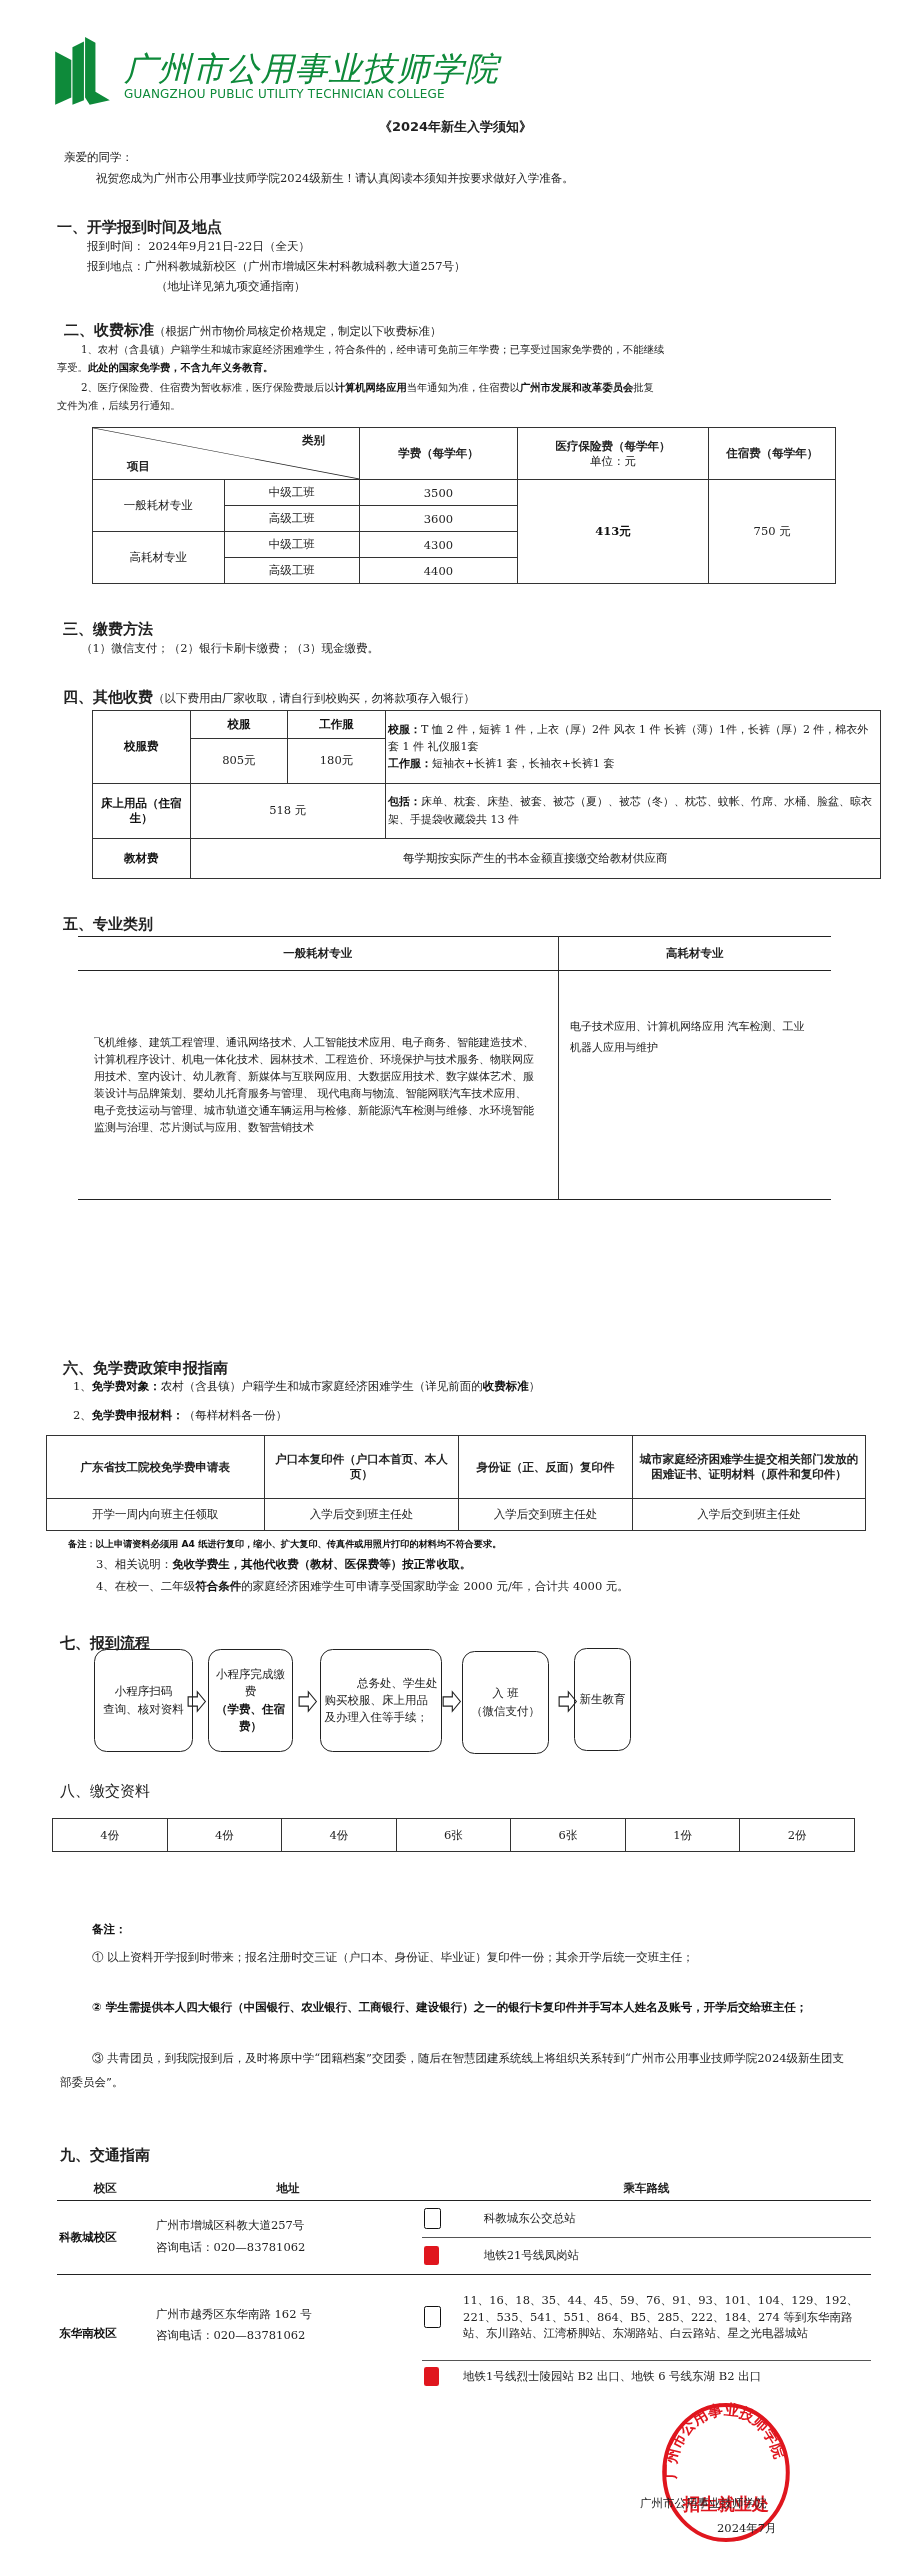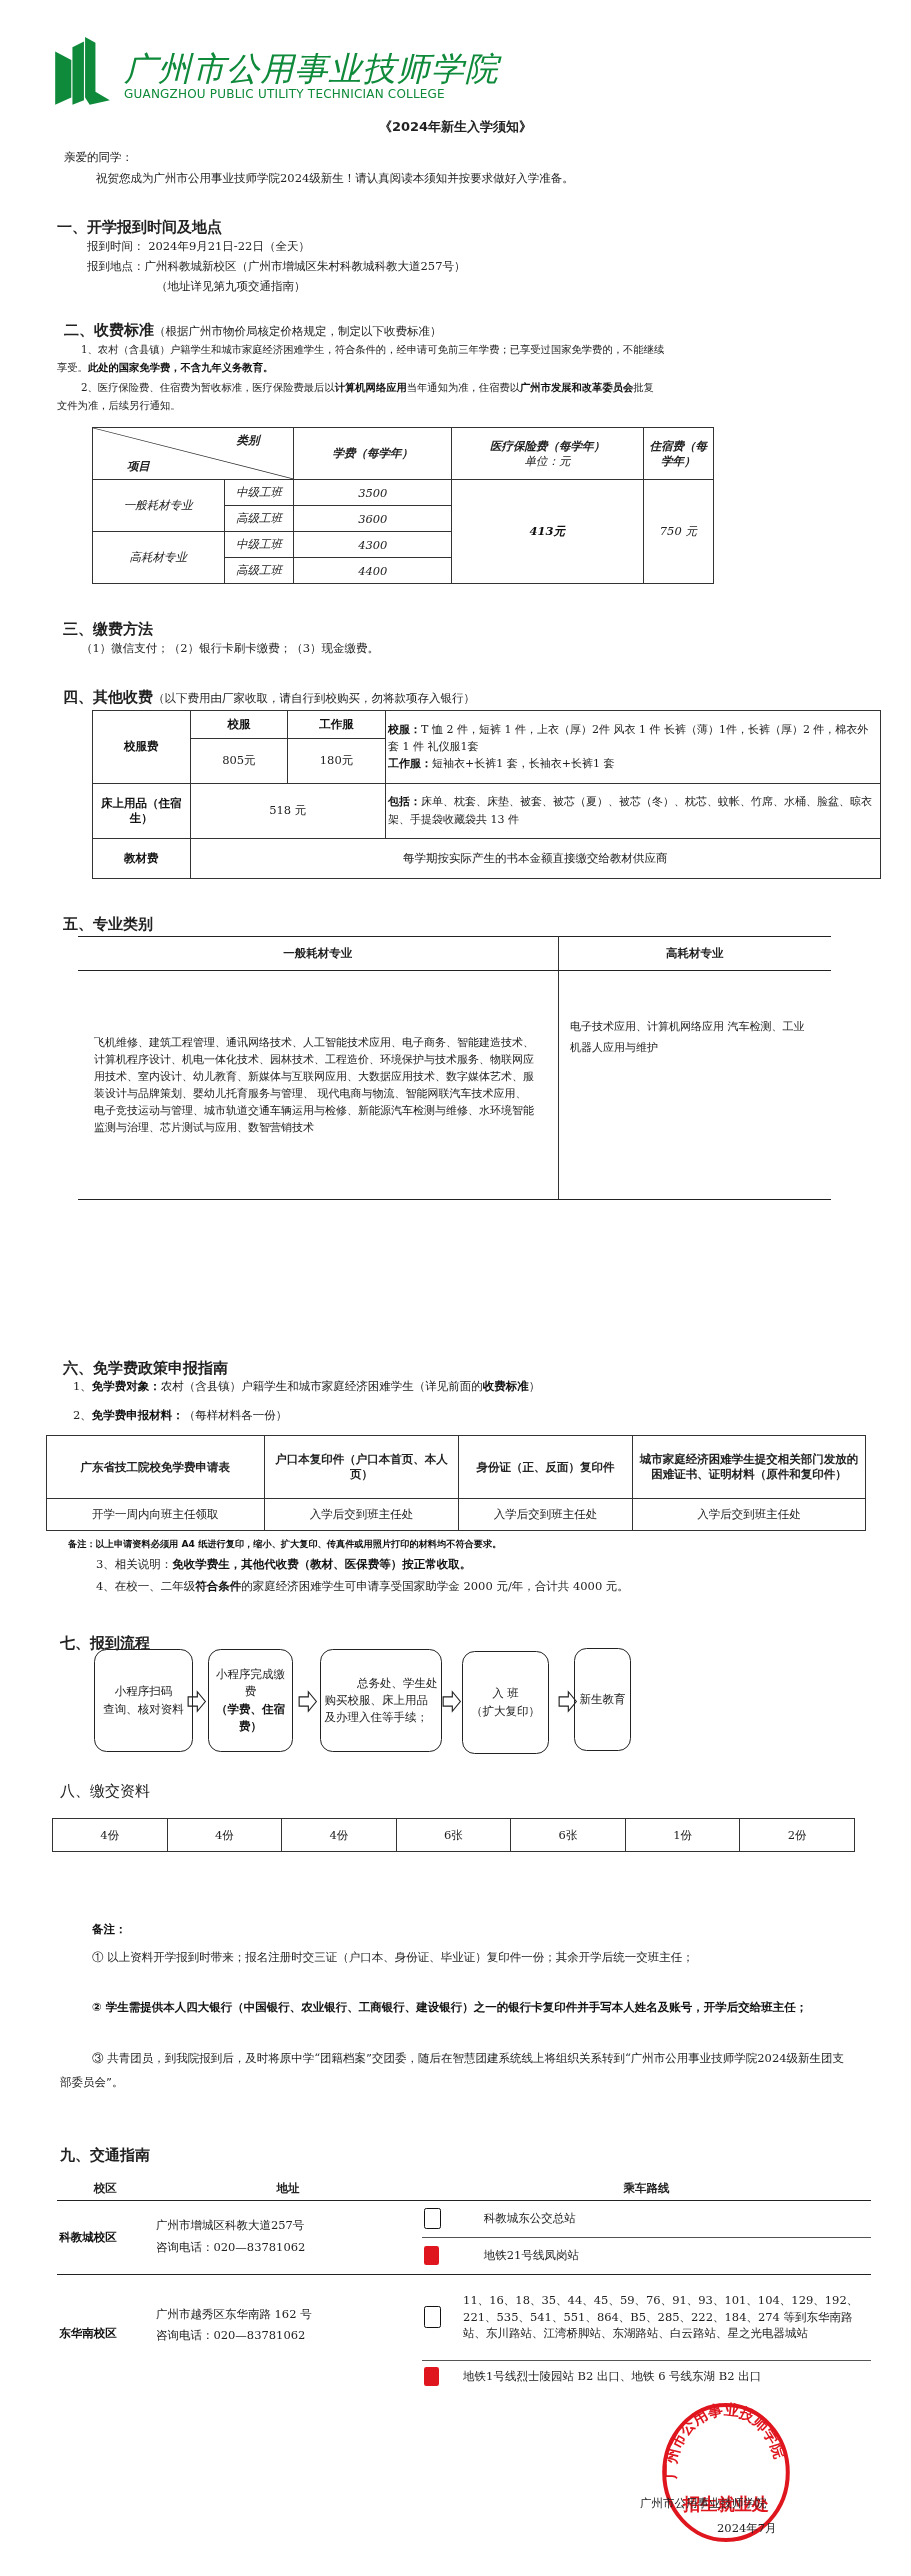--- a/index.html
+++ b/index.html
@@ -61,21 +61,21 @@
 </div>
 <div class="abs p" style="left:81px;top:343px;font-size:10.3px;">1、农村（含县镇）户籍学生和城市家庭经济困难学生，符合条件的，经申请可免前三年学费；已享受过国家免学费的，不能继续</div>
 <div class="abs p" style="left:57px;top:361px;font-size:10.3px;">
   <span>享受。</span><span class="bold sans">此处的国家免学费，不含九年义务教育。</span>
 </div>
 <div class="abs p" style="left:81px;top:381px;font-size:10.3px;">
   <span>2、医疗保险费、住宿费为暂收标准，医疗保险费最后以</span><span class="bold sans">计算机网络应用</span><span>当年通知为准，住宿费以</span><span class="bold sans">广州市发展和改革委员会</span><span>批复</span>
 </div>
 <div class="abs p" style="left:57px;top:399px;font-size:10.3px;">文件为准，后续另行通知。</div>
 
-<table style="left:92px;top:427px;width:622px;font-style:italic;">
+<table style="left:92px;top:427px;width:744px;">
   <tbody>
       <tr style="height:52px;">
     <th colspan="2" class="diag" style="width:235px;padding:0;">
       <svg preserveAspectRatio="none" viewBox="0 0 100 100">
             <line x1="0" y1="0" x2="100" y2="100" stroke="#222" stroke-width="1"></line>
           </svg>
       <span style="position:absolute;right:34px;top:4.6px;">类别</span>
       <span style="position:absolute;left:34px;bottom:4.6px;">项目</span>
     </th>
     <th style="width:152px;">学费（每学年）</th>
@@ -213,21 +213,21 @@
         <div style="text-align:right;">总务处、学生处</div>
         <div>购买校服、床上用品及办理入住等手续；</div>
       </div>
   </div>
   <svg class="arrow" style="left:442px;top:1690px;" viewBox="0 0 34 40">
       <polygon points="2,12 18,12 18,3 32,20 18,37 18,28 2,28" fill="none" stroke="#222" stroke-width="2"></polygon>
     </svg>
   <div class="flow-box" style="left:462px;top:1651px;width:87px;height:103px;">
     <div>
         <div>入 班</div>
-        <div>（扩大复印）</div>
+        <div>（微信支付）</div>
       </div>
   </div>
   <svg class="arrow" style="left:558px;top:1690px;" viewBox="0 0 34 40">
       <polygon points="2,12 18,12 18,3 32,20 18,37 18,28 2,28" fill="none" stroke="#222" stroke-width="2"></polygon>
     </svg>
   <div class="flow-box" style="left:574px;top:1648px;width:57px;height:103px;">
     <div>新生教育</div>
   </div>
 </div>
 

